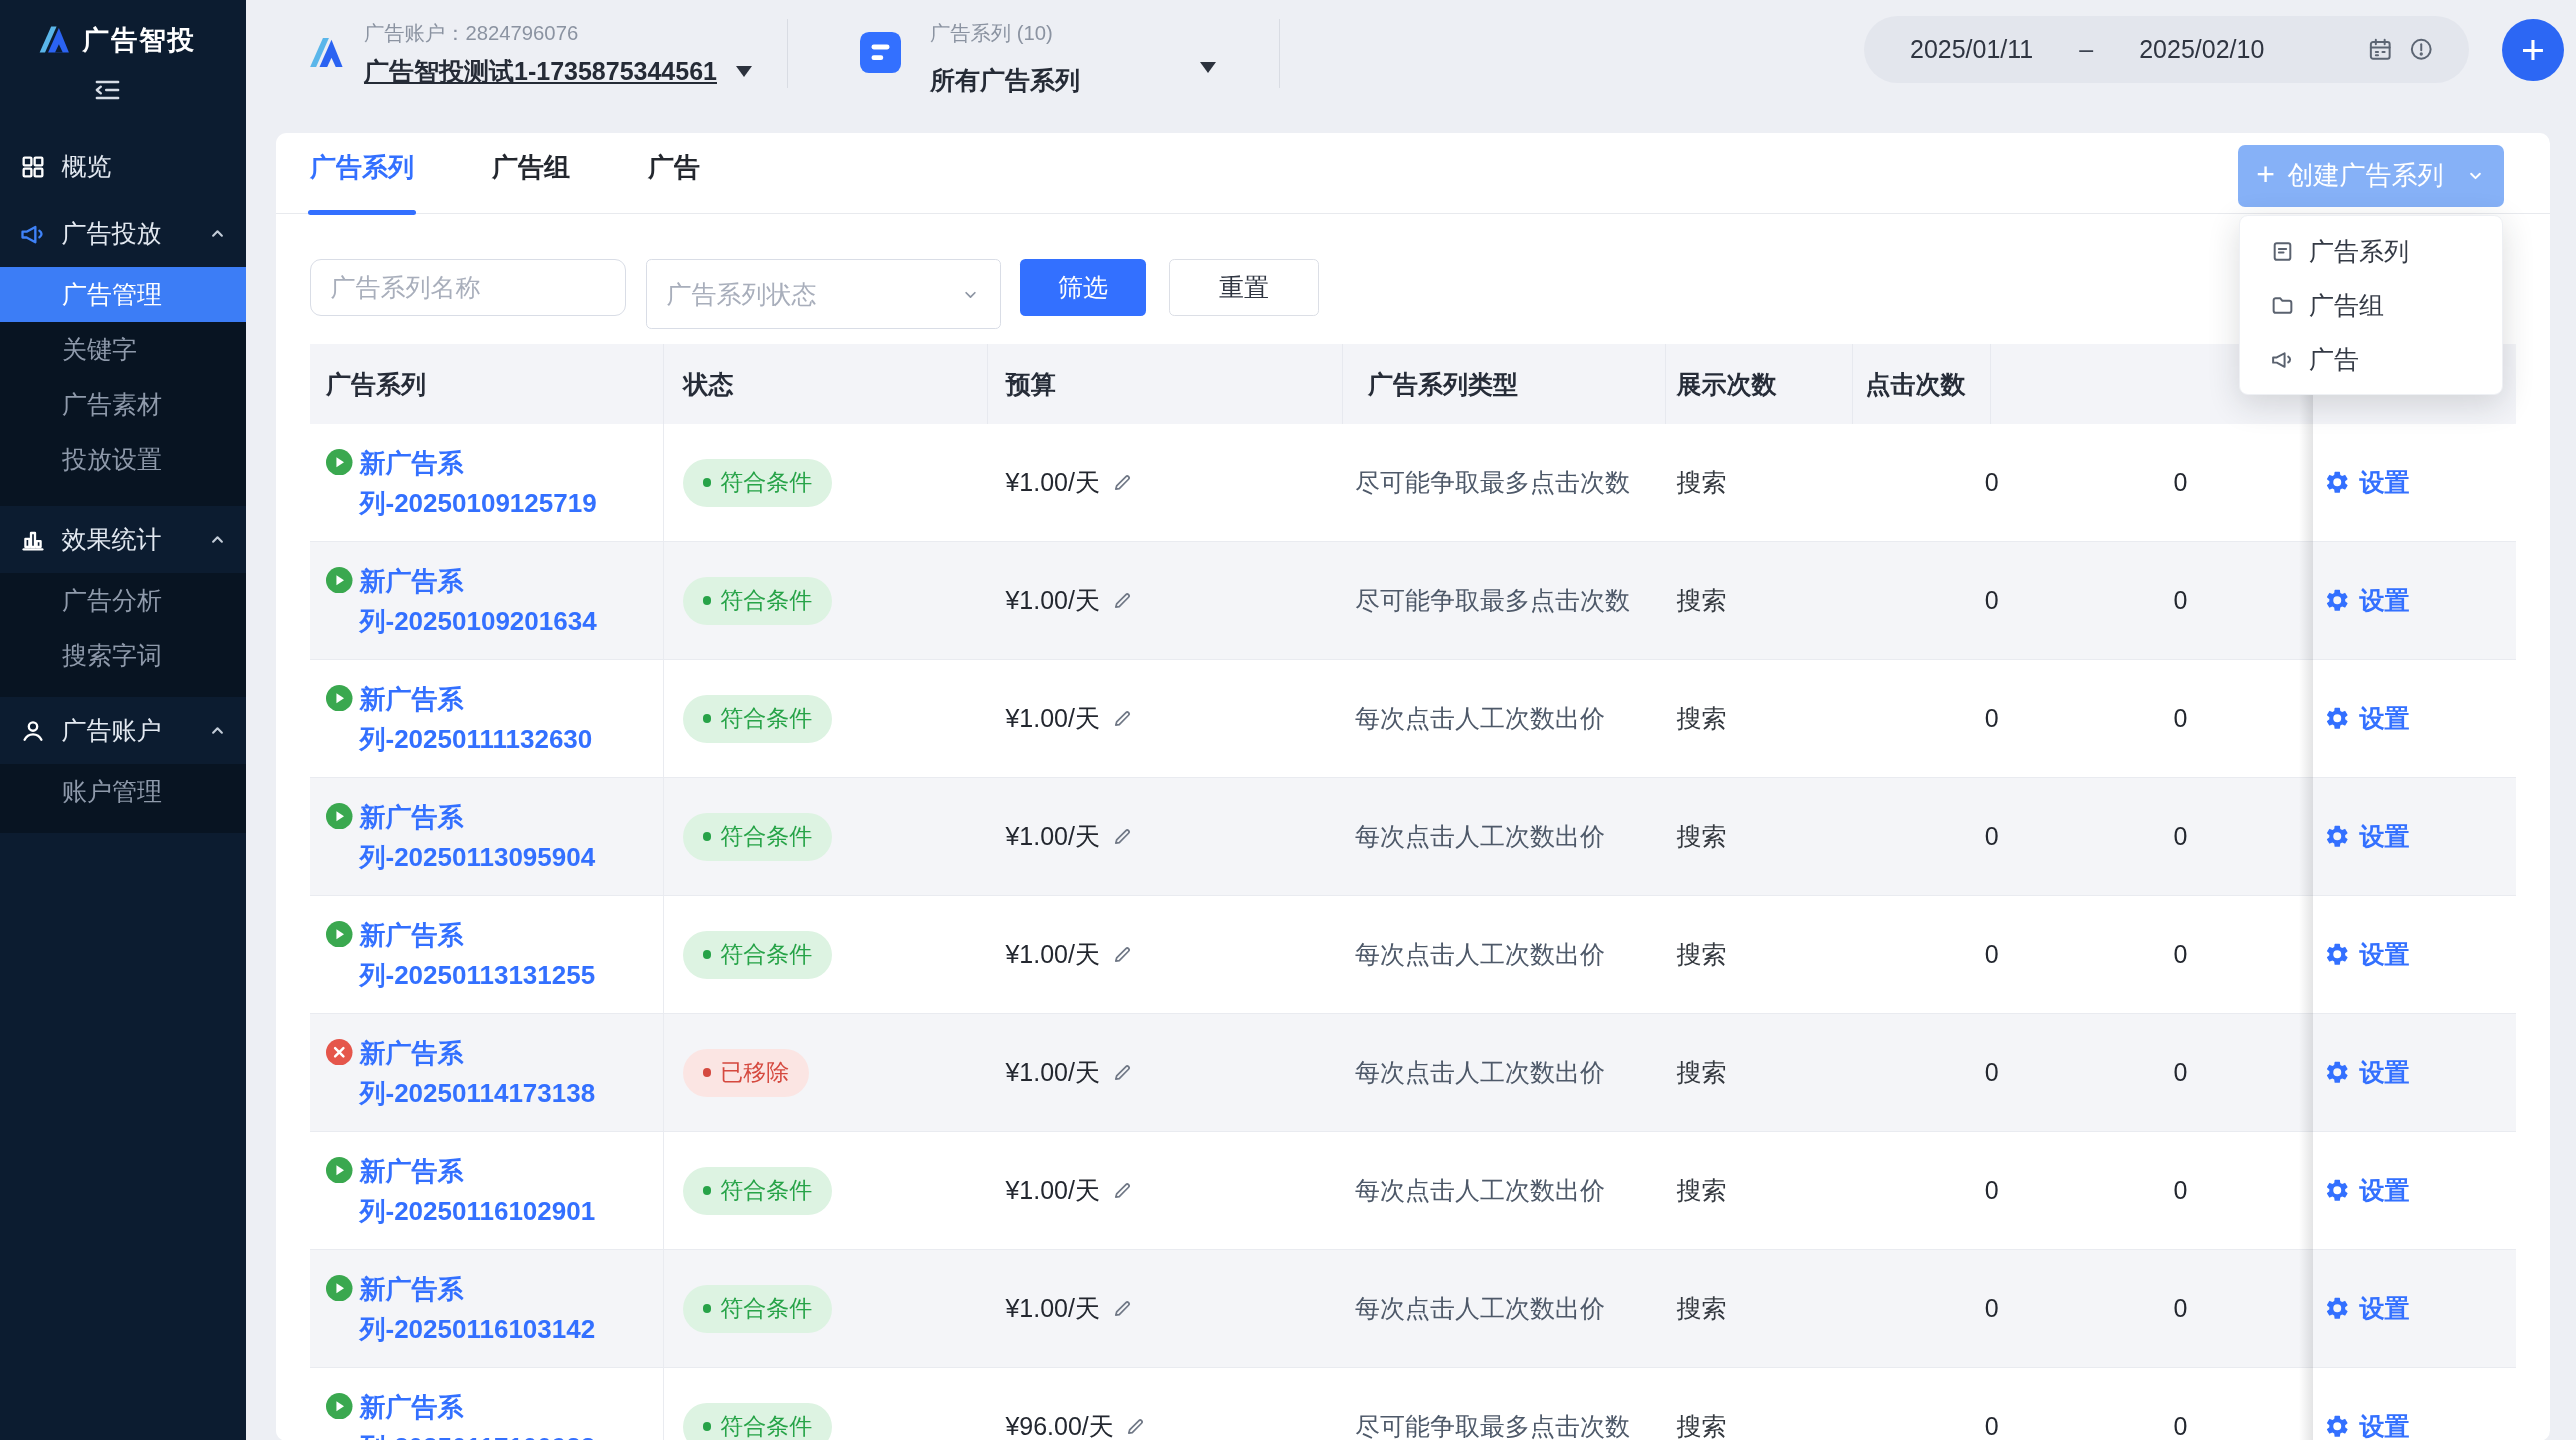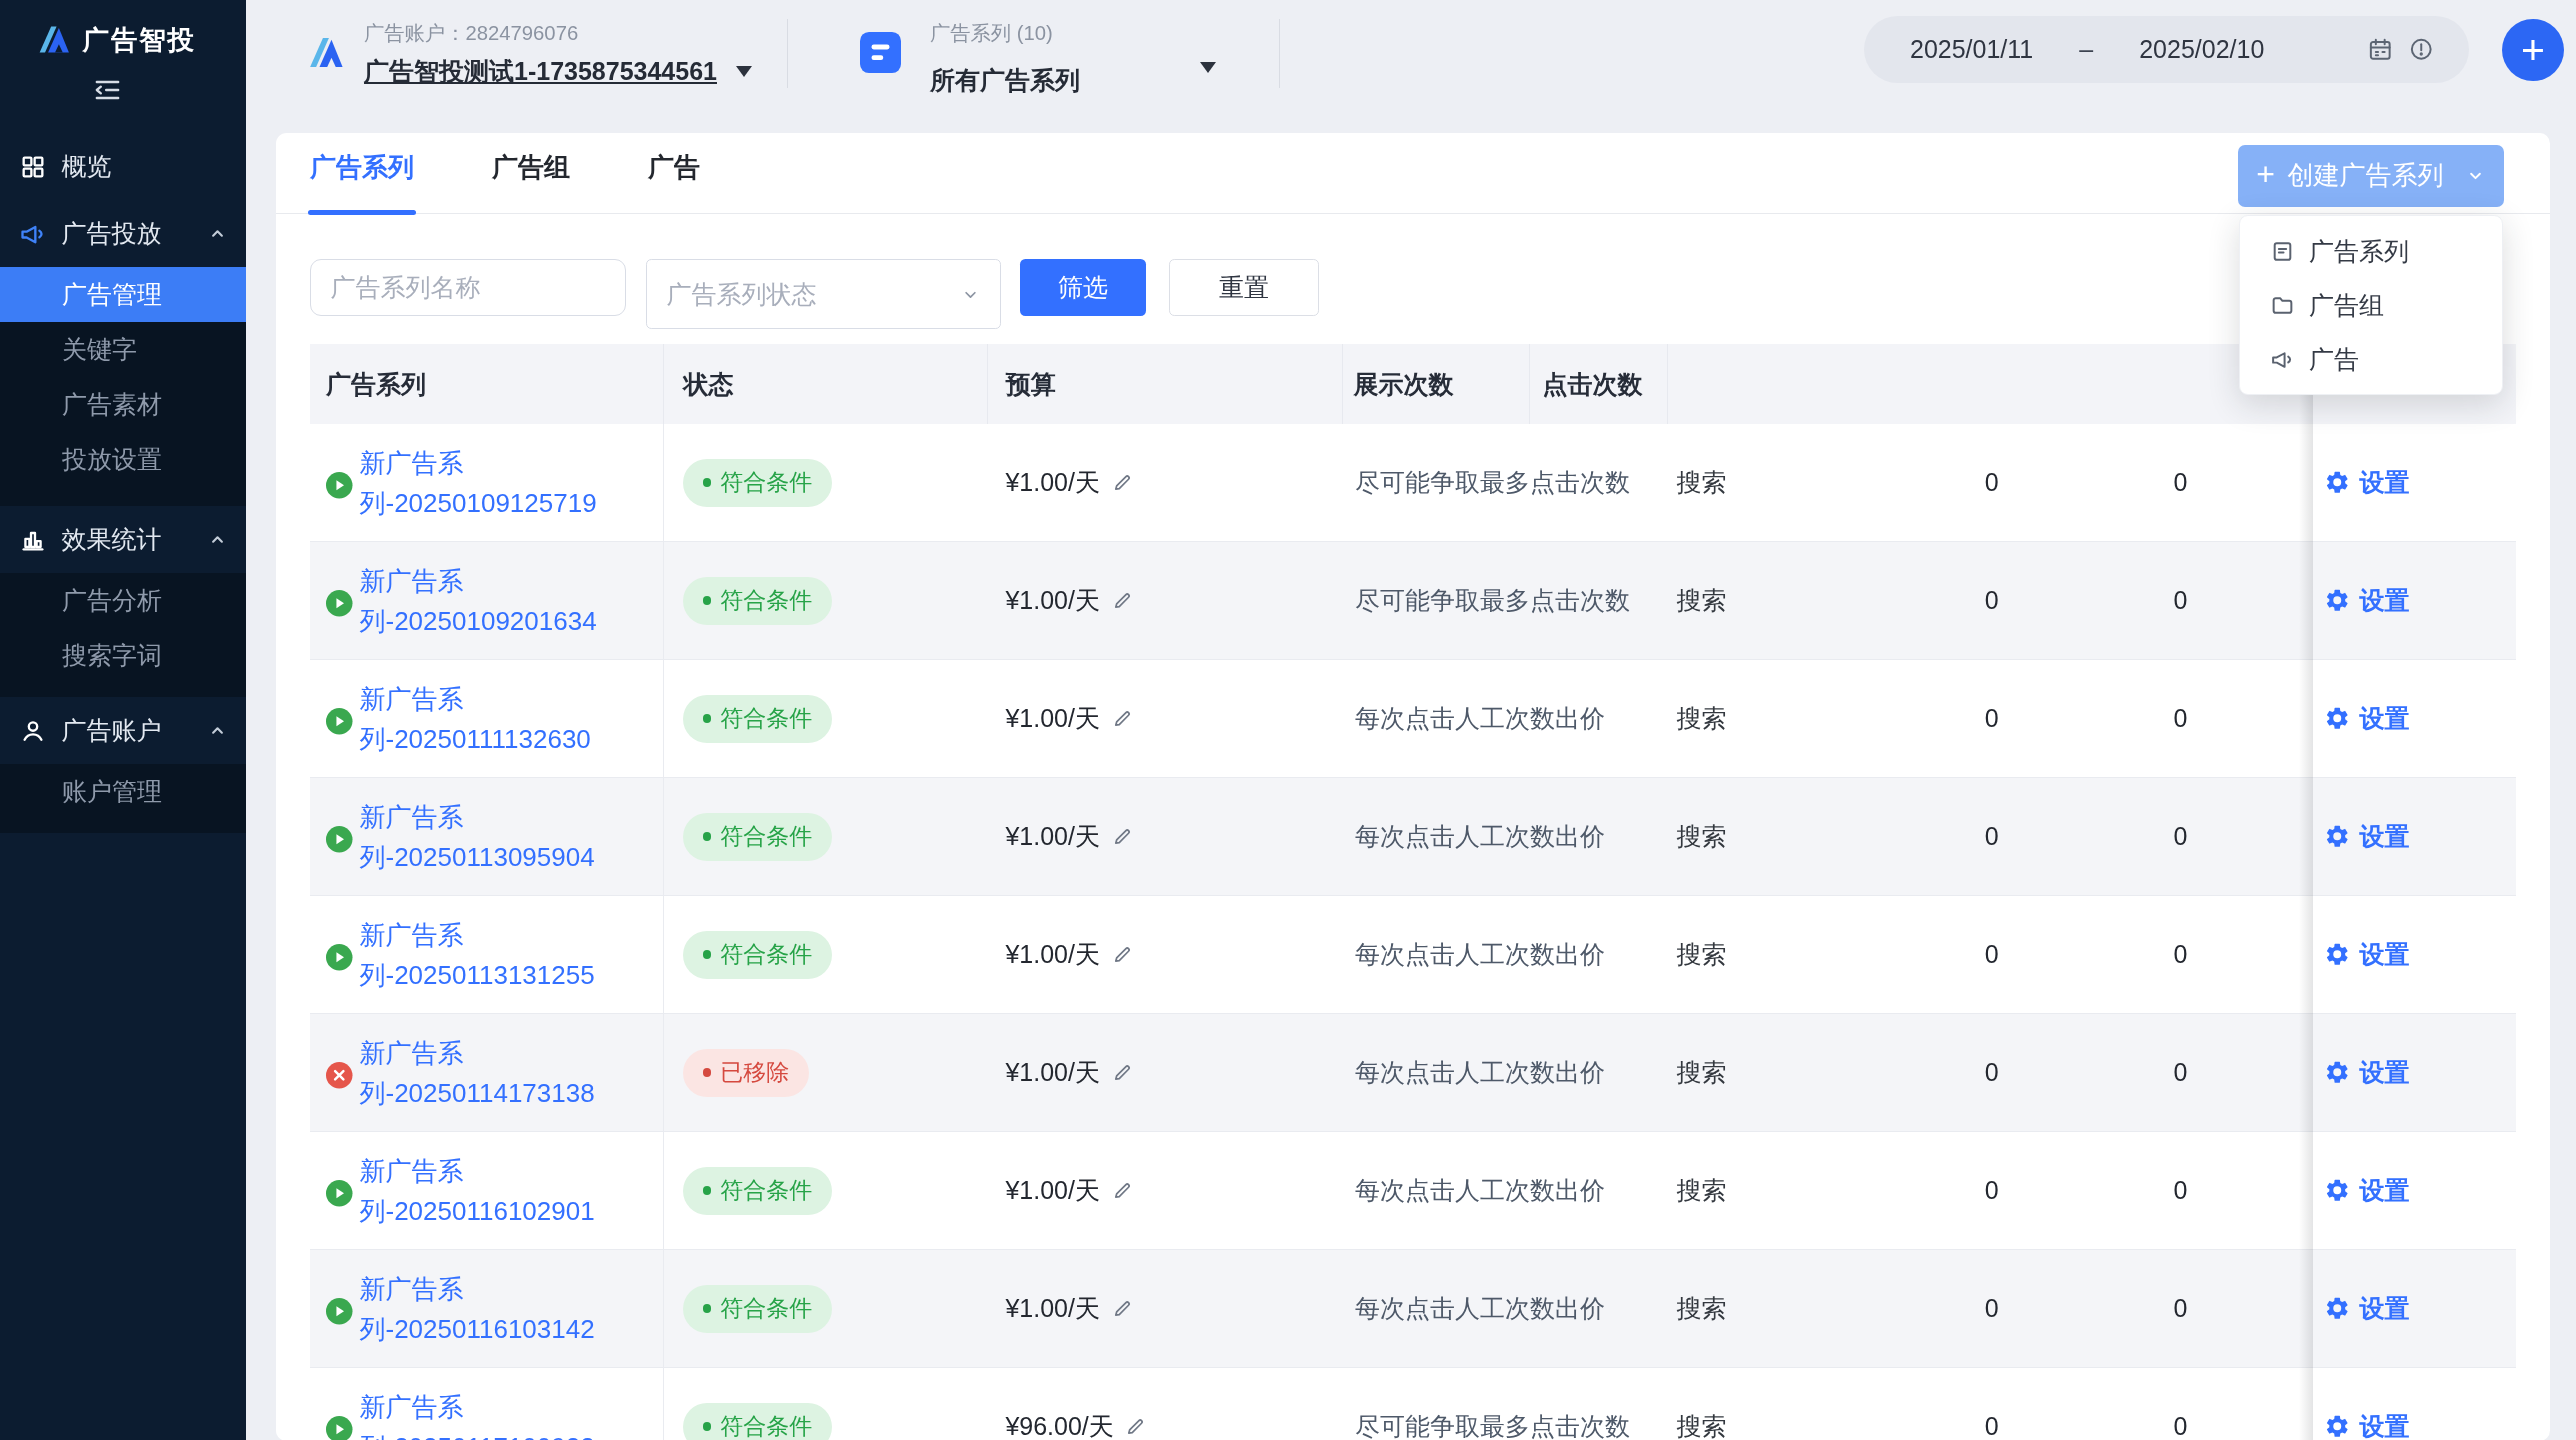--- a/index.html
+++ b/index.html
@@ -77,21 +77,21 @@
   .td { display:flex; align-items:center; font-size:25px; }
   .c1 { width:354px; padding-left:16px; }
   .c2 { width:324px; padding-left:19.4px; }
   .c3 { width:355px; padding-left:17.7px; }
   .c4 { width:309px; padding-left:12.4px; }
   .c5 { width:323px; padding-left:25px; }
   .c6 { width:187px; padding-left:10.6px; }
   .c7 { width:138px; padding-left:12.4px; }
   .c8 { width:217px; padding-left:25px;font-weight:bold; }
   .td.c1 { border-right:0.9px solid #e9ebf0; }
-  .name-wrap { display:flex; align-items:center; }
+  .name-wrap { display:flex; align-items:flex-start;font-weight:bold; }
   .row-state-icon { width:26.5px; height:26.5px; margin:6.2px 7px 0 0; flex:none; }
   .name-text { width:292px; font-size:26px; line-height:40px; color:#3370ff; cursor:pointer; }
   .badge { display:inline-flex; align-items:center; height:48px; border-radius:24px; padding:0 19.4px; font-size:23px; }
   .badge::before { content:""; width:8.8px; height:8.8px; border-radius:50%; background:currentColor; margin-right:8.8px; }
   .badge-ok { background:#ddf3e2; color:#27a348; }
   .badge-removed { background:#fbe5e3; color:#d5493f; }
   .budget-val { color:#23272f; }
   .pencil { width:23px; height:23px; color:#707886; margin-left:10.6px; cursor:pointer; }
   .strategy-val { color:#4e5969; }
   .type-val { color:#33383f; }
@@ -312,20 +312,21 @@
     </div>
     <div class="btn btn-filter">筛选</div>
     <div class="btn btn-reset">重置</div>
   </div>
 
   <div class="table">
     <div class="thead">
       <div class="th c1">广告系列</div>
       <div class="th c2">状态</div>
       <div class="th c3">预算</div>
+      <div class="th c5">广告系列类型</div>
       <div class="th c6">展示次数</div>
       <div class="th c7">点击次数</div>
       <div class="th c8"></div>
     </div>
     <div id="tbody">
   <div class="trow">
     <div class="td c1">
       <div class="name-wrap">
         <span class="row-state-icon">
           <svg width="26.5" height="26.5" viewBox="0 0 30 30">

